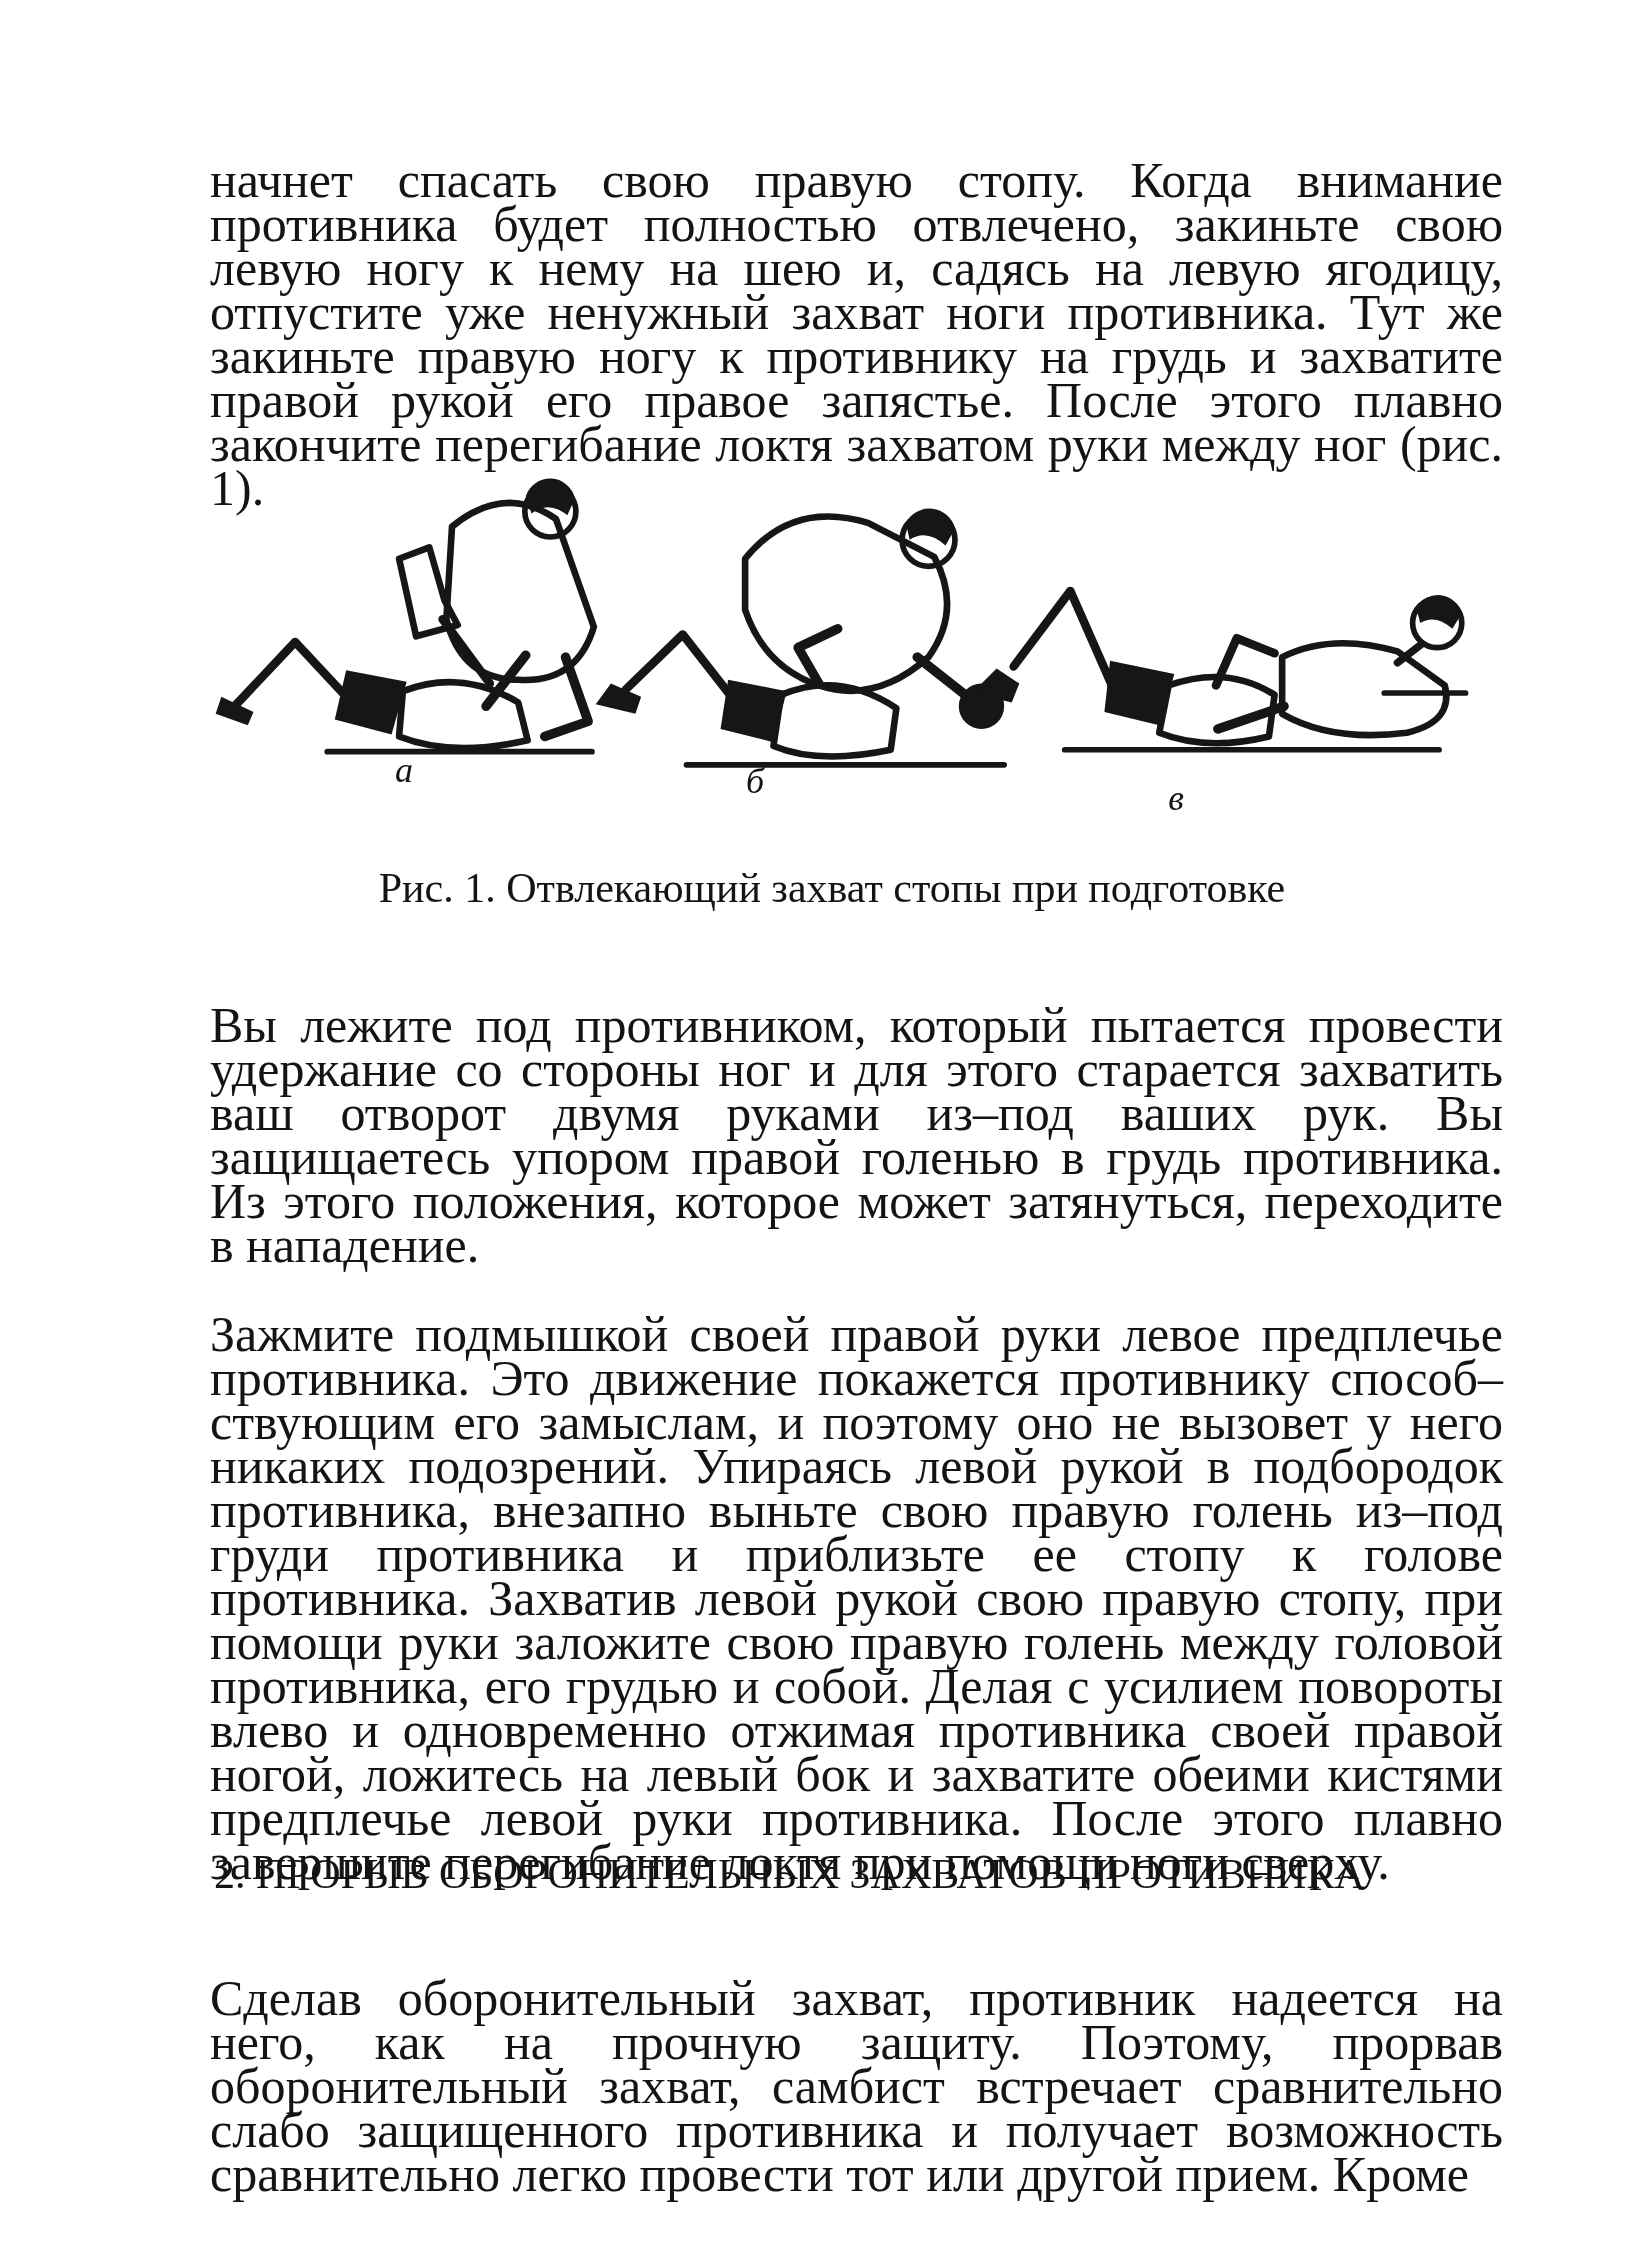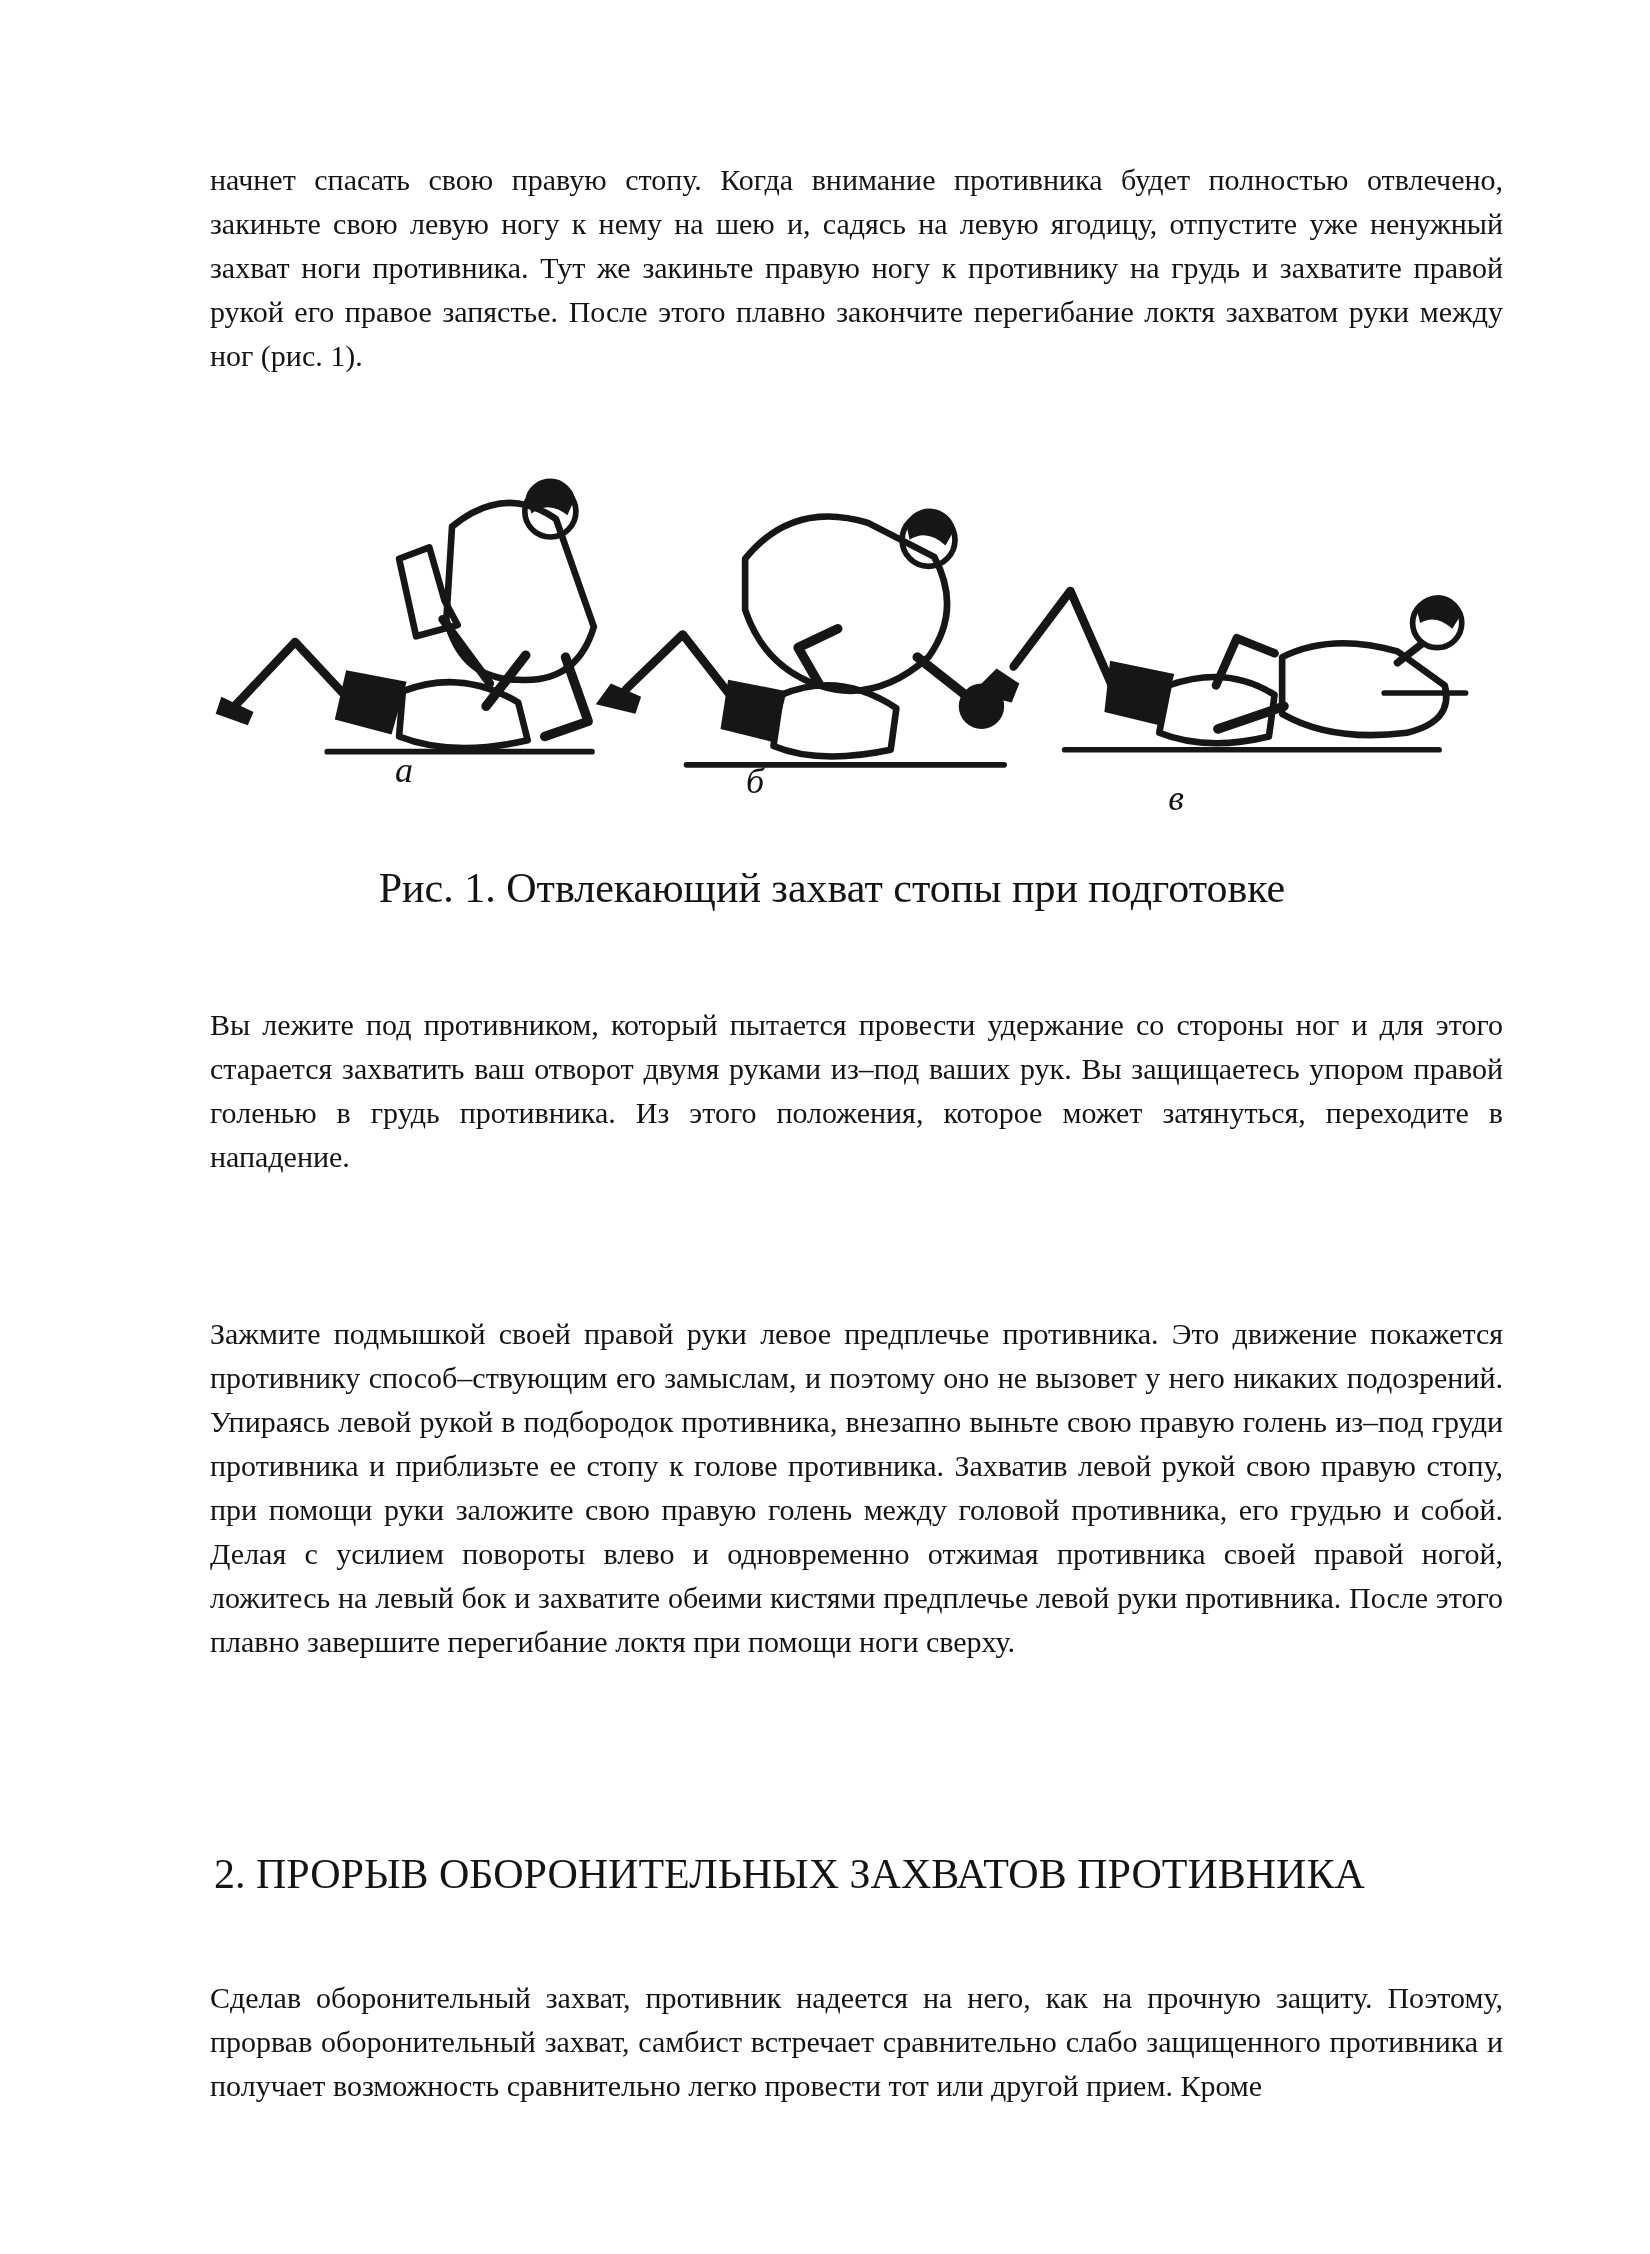--- a/index.html
+++ b/index.html
@@ -6,21 +6,21 @@
   .page{
     position:relative;
     width:1650px;height:2254px;
     background:#ffffff;
     color:#141414;
     font-family:"Liberation Serif","DejaVu Serif",serif;
     overflow:hidden;
   }
   .body-text{
     position:absolute;left:210px;width:1293px;
-    font-size:30px;line-height:44px;
+    font-size:50px;line-height:44px;
     text-align:justify;text-justify:inter-word;
     margin:0;
   }
   .section-heading{
     position:absolute;left:210px;width:1420px;
     font-size:42px;line-height:44px;
     font-weight:400;margin:4px;
     white-space:nowrap;
   }
   .figure-wrap{

